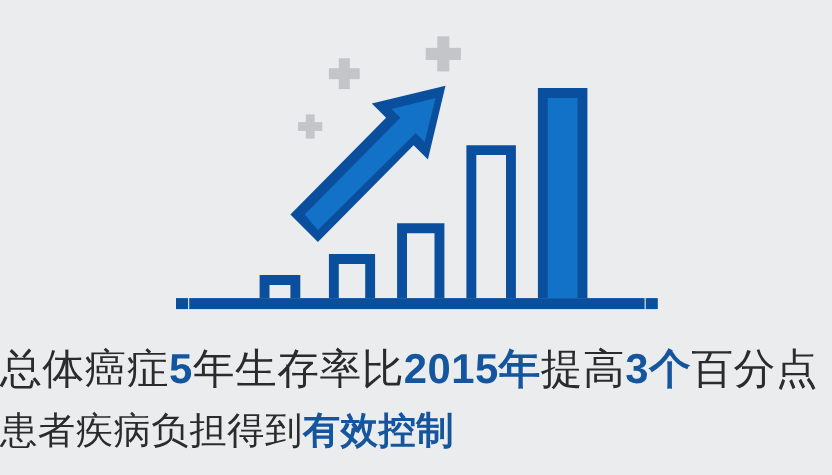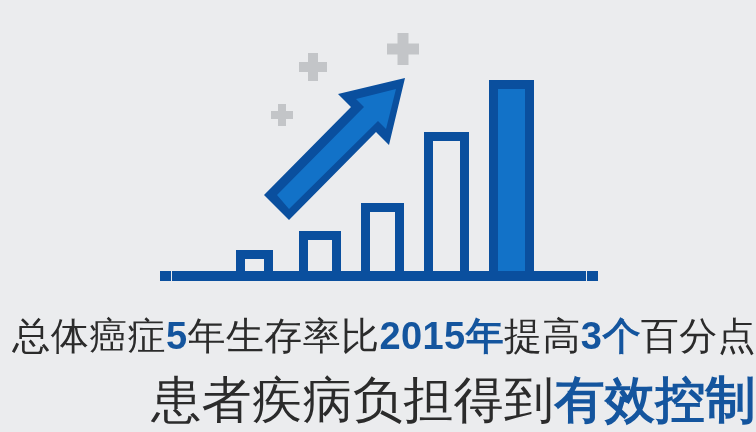--- a/index.html
+++ b/index.html
@@ -37,40 +37,40 @@
     height: 300px;
   }
 
   
   .caption {
     position: absolute;
     left: 0;
     top: 300px;
     width: 756px;
     height: 132px;
-    text-align: right;
+    text-align: left;
   }
   .caption-line {
     white-space: nowrap;
     line-height: 1;
   }
   .caption-line-1 {
     position: absolute;
     left: 0;
     top: 17px;
     width: 756px;
     font-size: 38px;
     letter-spacing: 0.4px;
   }
   .caption-line-2 {
     position: absolute;
     left: 0;
     top: 75px;
     width: 756px;
-    font-size: 50px;
+    font-size: 34px;
     letter-spacing: 0.4px;
   }
   .seg {
     color: #2b2b2b;
     font-weight: 400;
   }
   .seg.hl {
     color: #14559e;
     font-weight: 700;
   }

